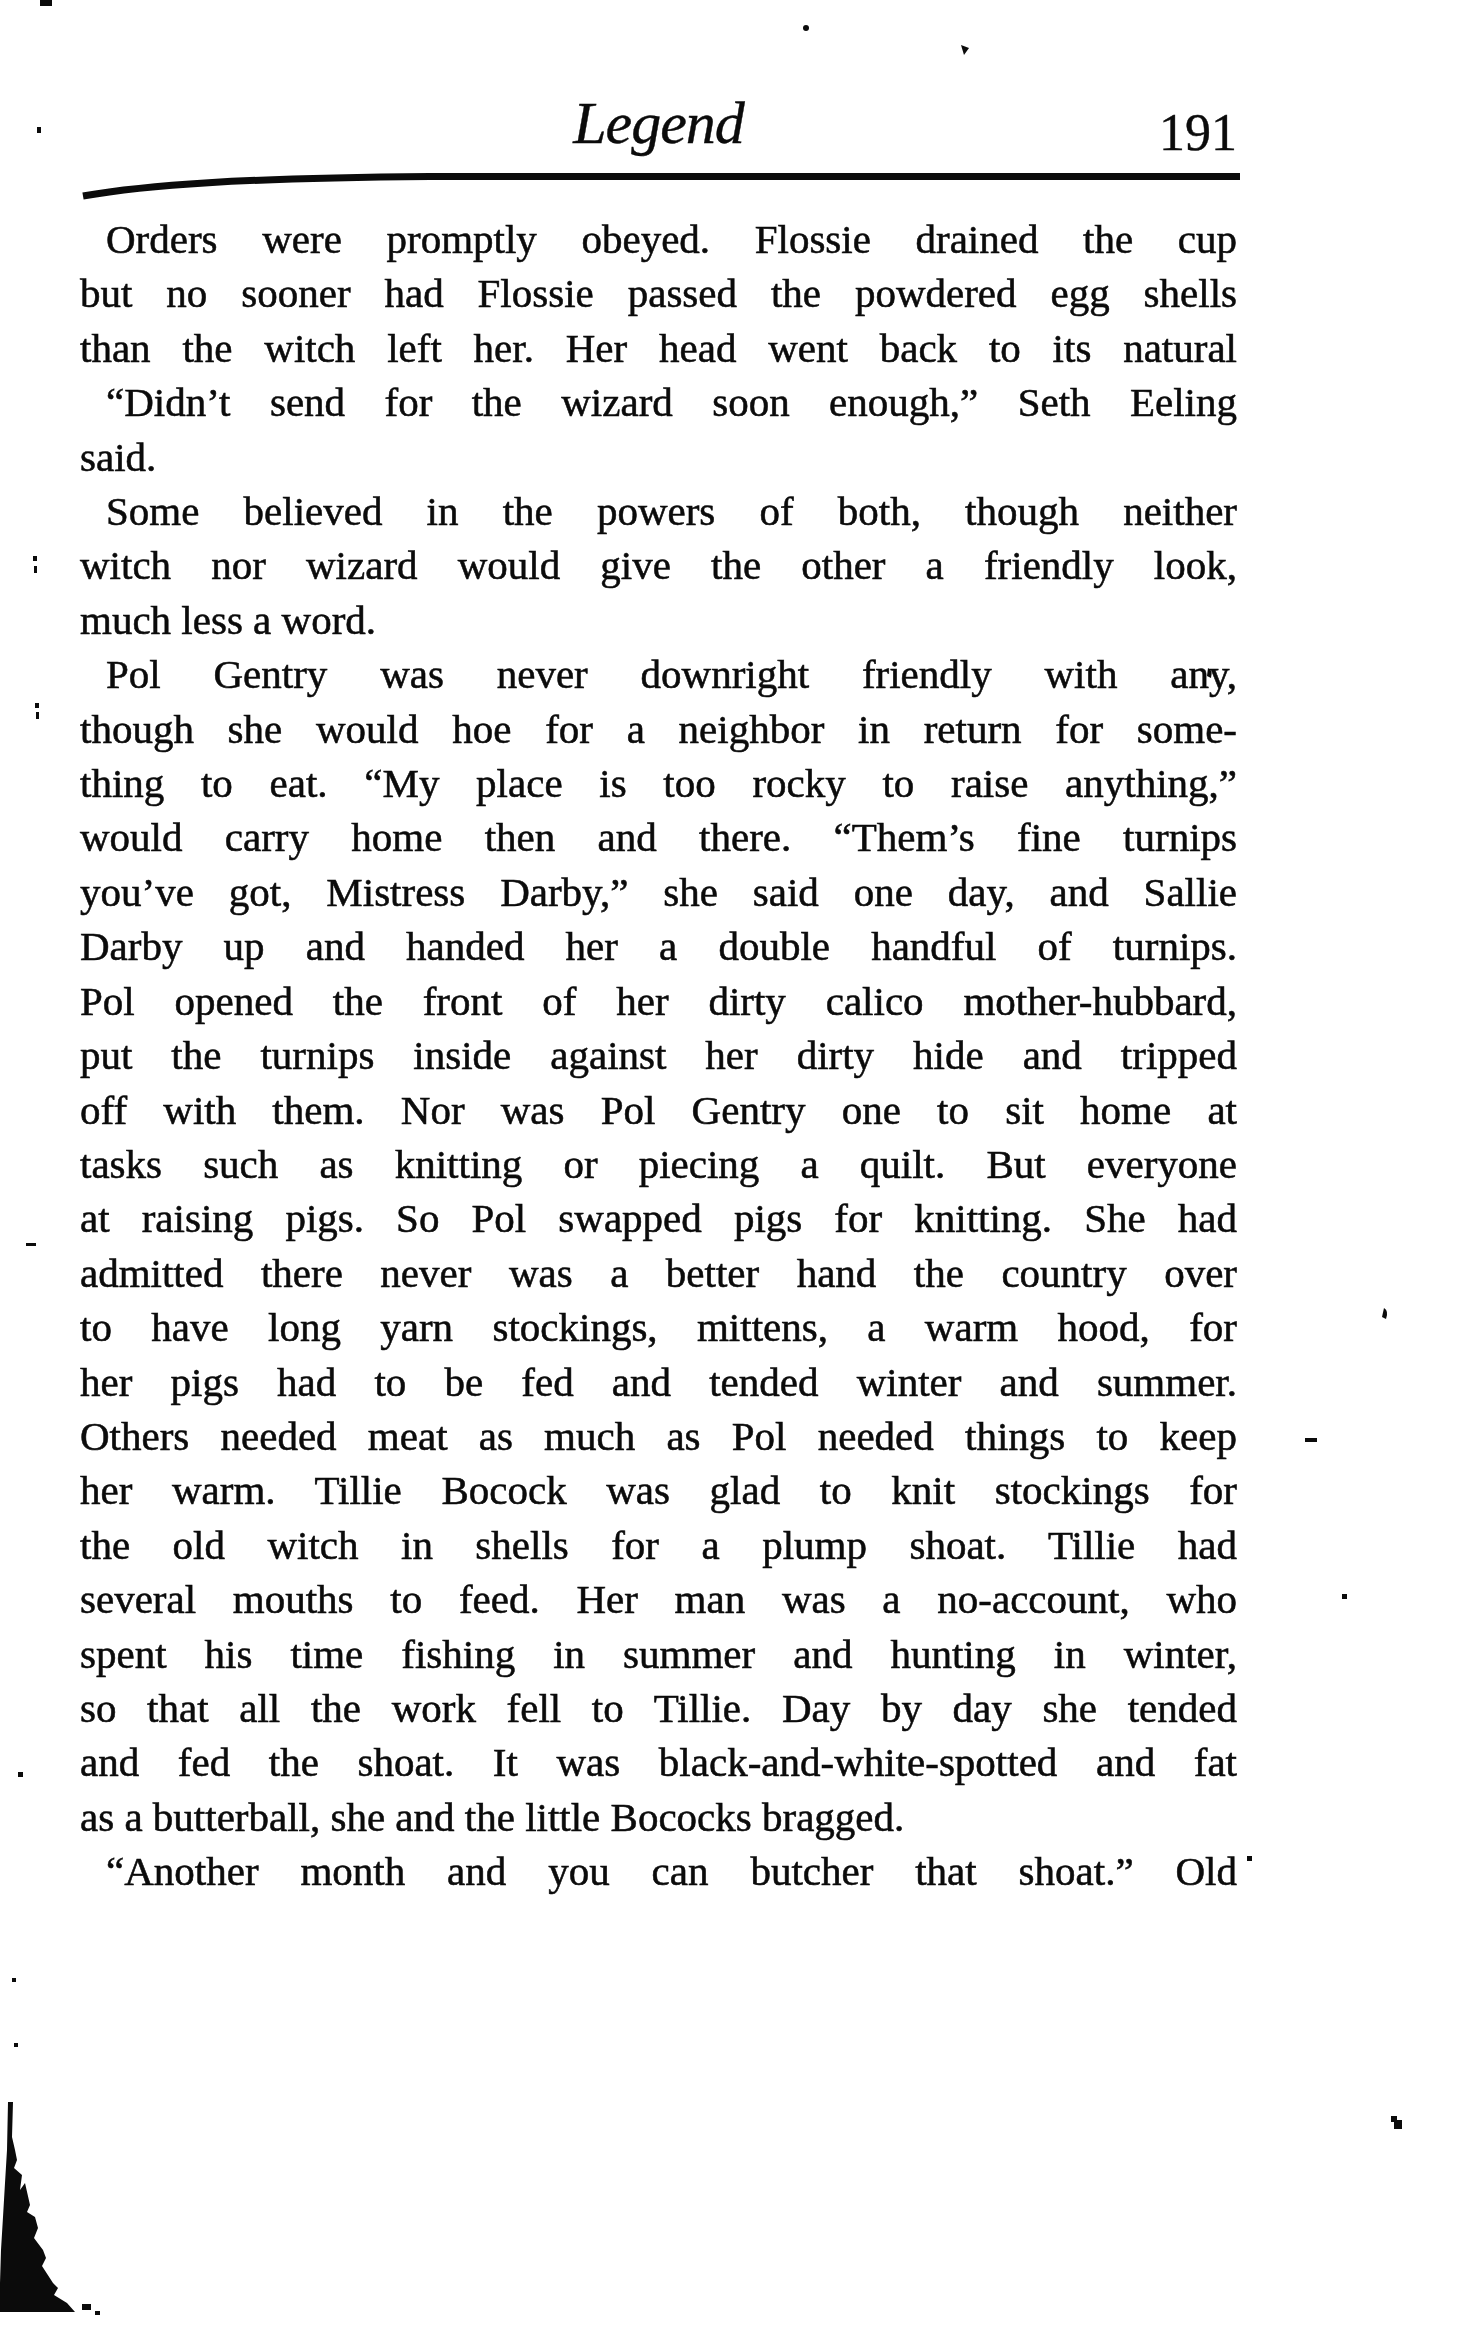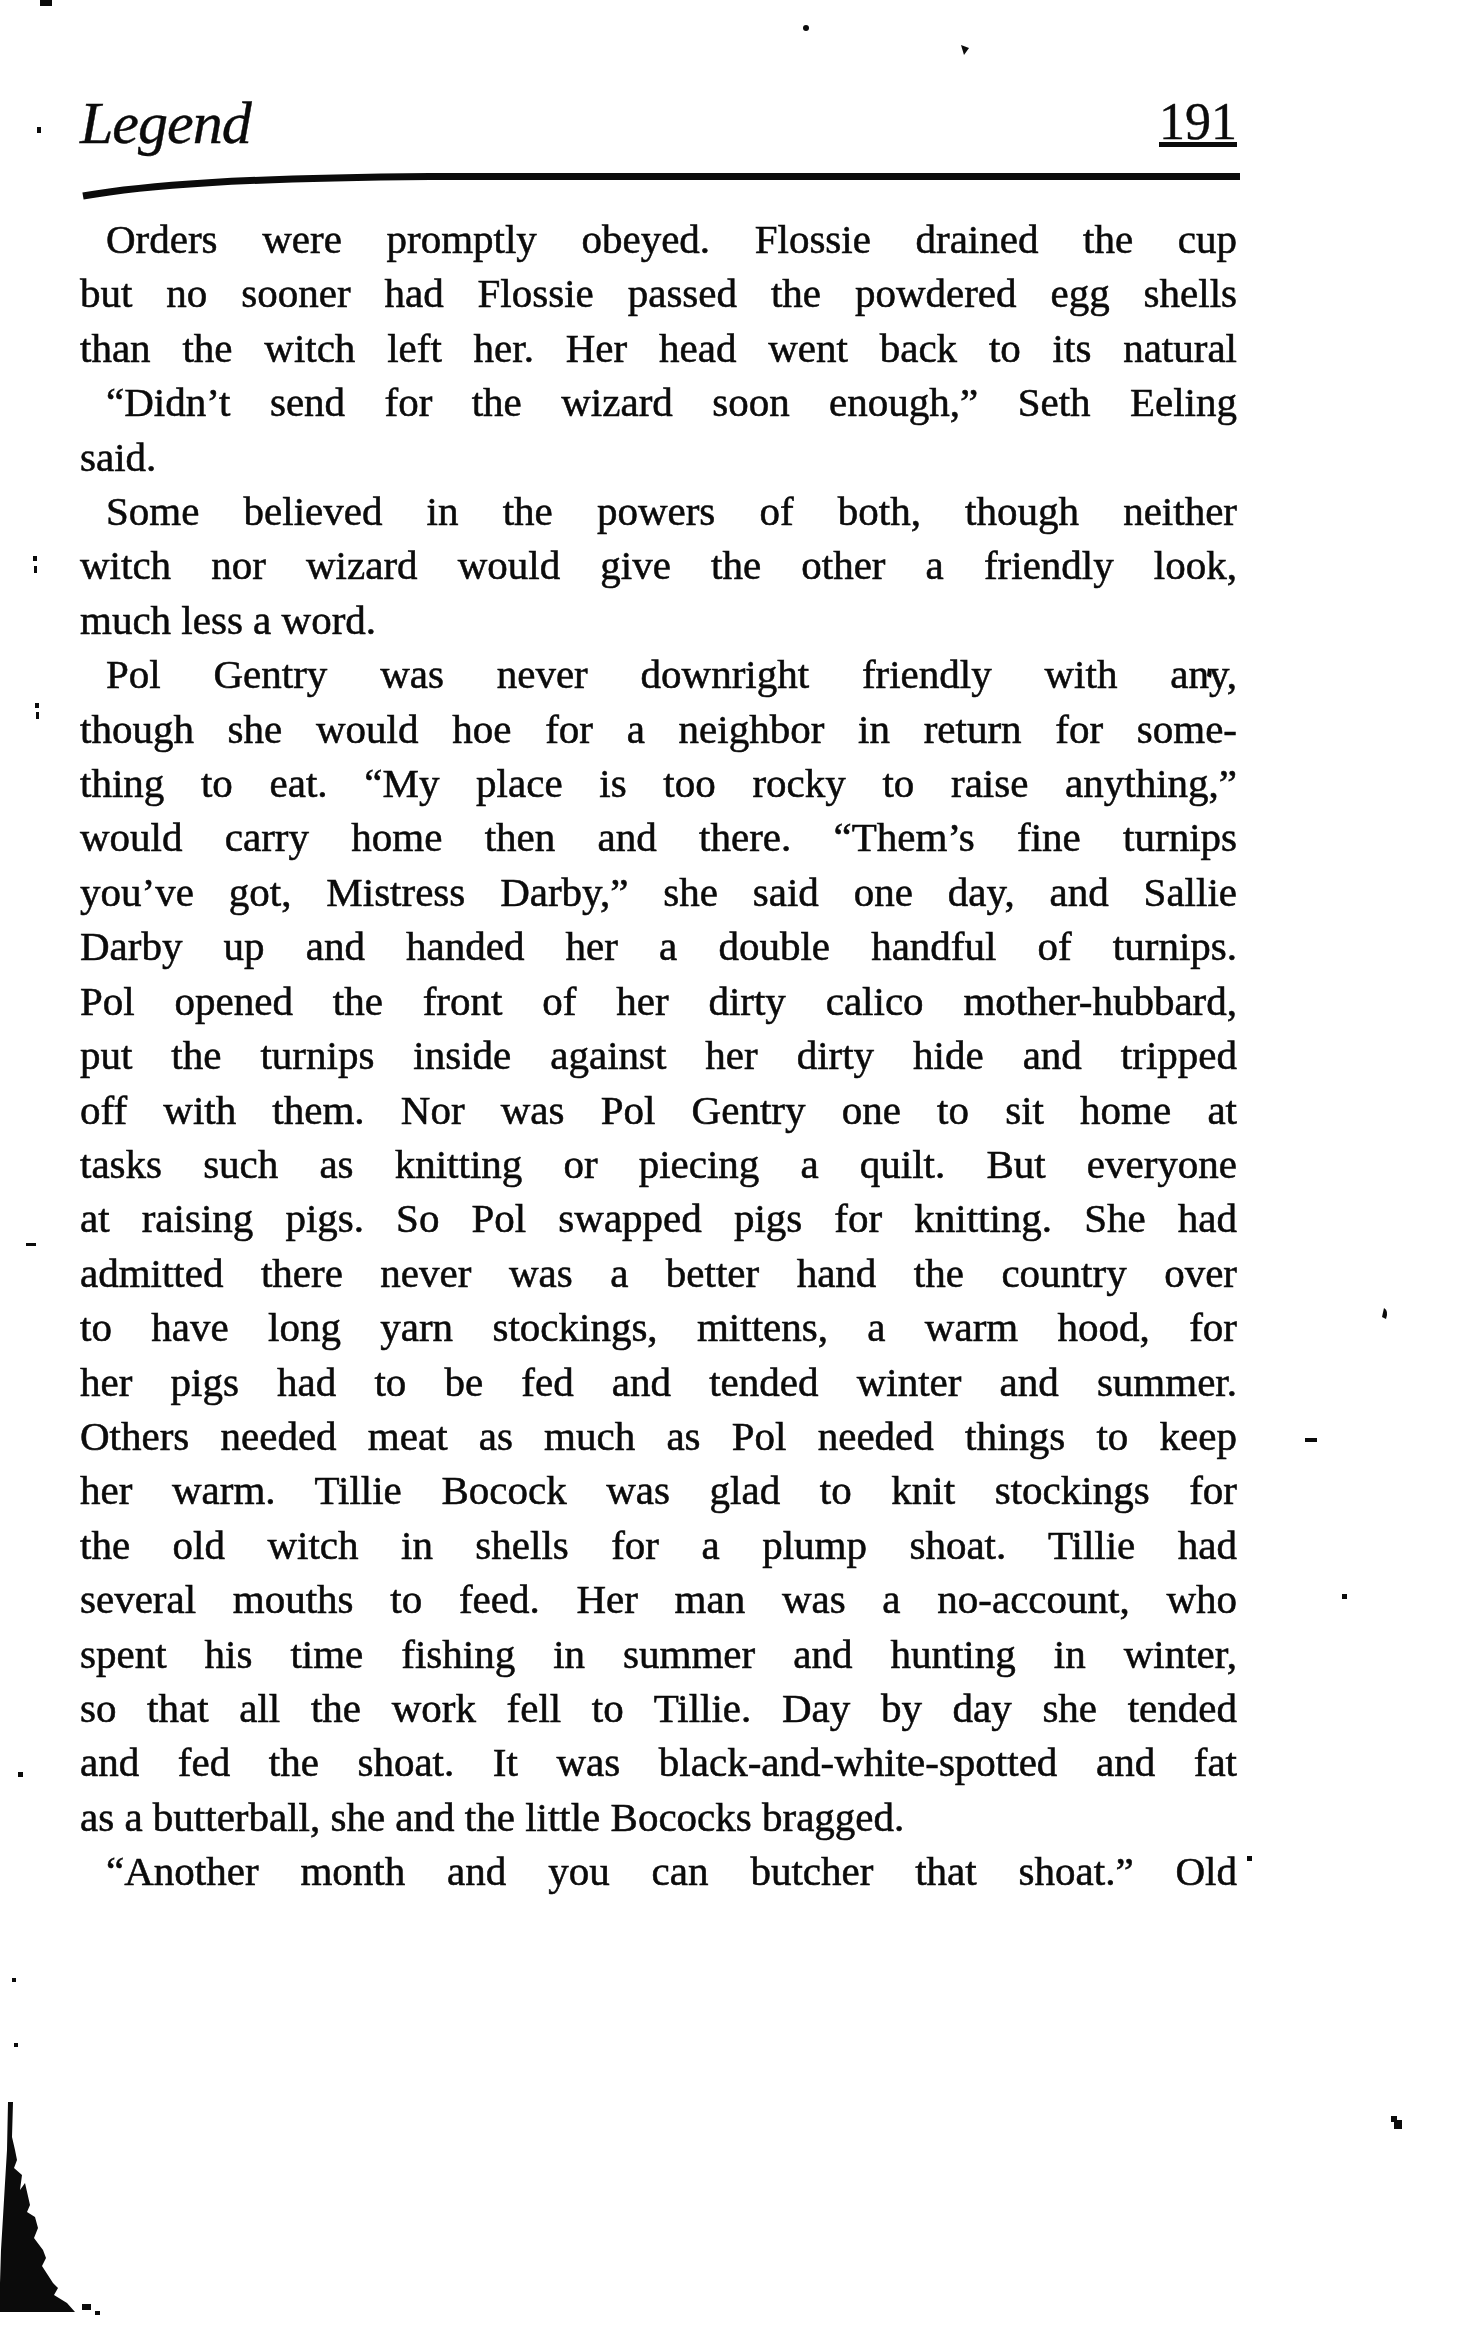--- a/index.html
+++ b/index.html
@@ -11,37 +11,36 @@
     overflow: hidden;
     font-family: "Liberation Serif", "DejaVu Serif", serif;
     color: #0b0b0b;
   }
   
   .running-head {
     position: absolute;
     left: 80px;
     top: 93px;
     width: 1157px;
-    text-align: left;
+    text-align: center;
     font-style: italic;
     font-size: 60px;
     letter-spacing: -1px;
     line-height: 1;
     -webkit-text-stroke: 0.4px #0b0b0b;
     white-space: nowrap;
   }
   .folio {
     position: absolute;
-    top: 96px;
+    top: 107px;
     right: 229px;
     font-size: 52px;
     line-height: 1;
     -webkit-text-stroke: 0.4px #0b0b0b;
     white-space: nowrap;
-    text-decoration: underline;
   }
   
   .body-text {
     position: absolute;
     left: 80px;
     top: 212px;
     width: 1157px;
     font-size: 41px;
     line-height: 54.4px;
     -webkit-text-stroke: 0.55px #0b0b0b;

